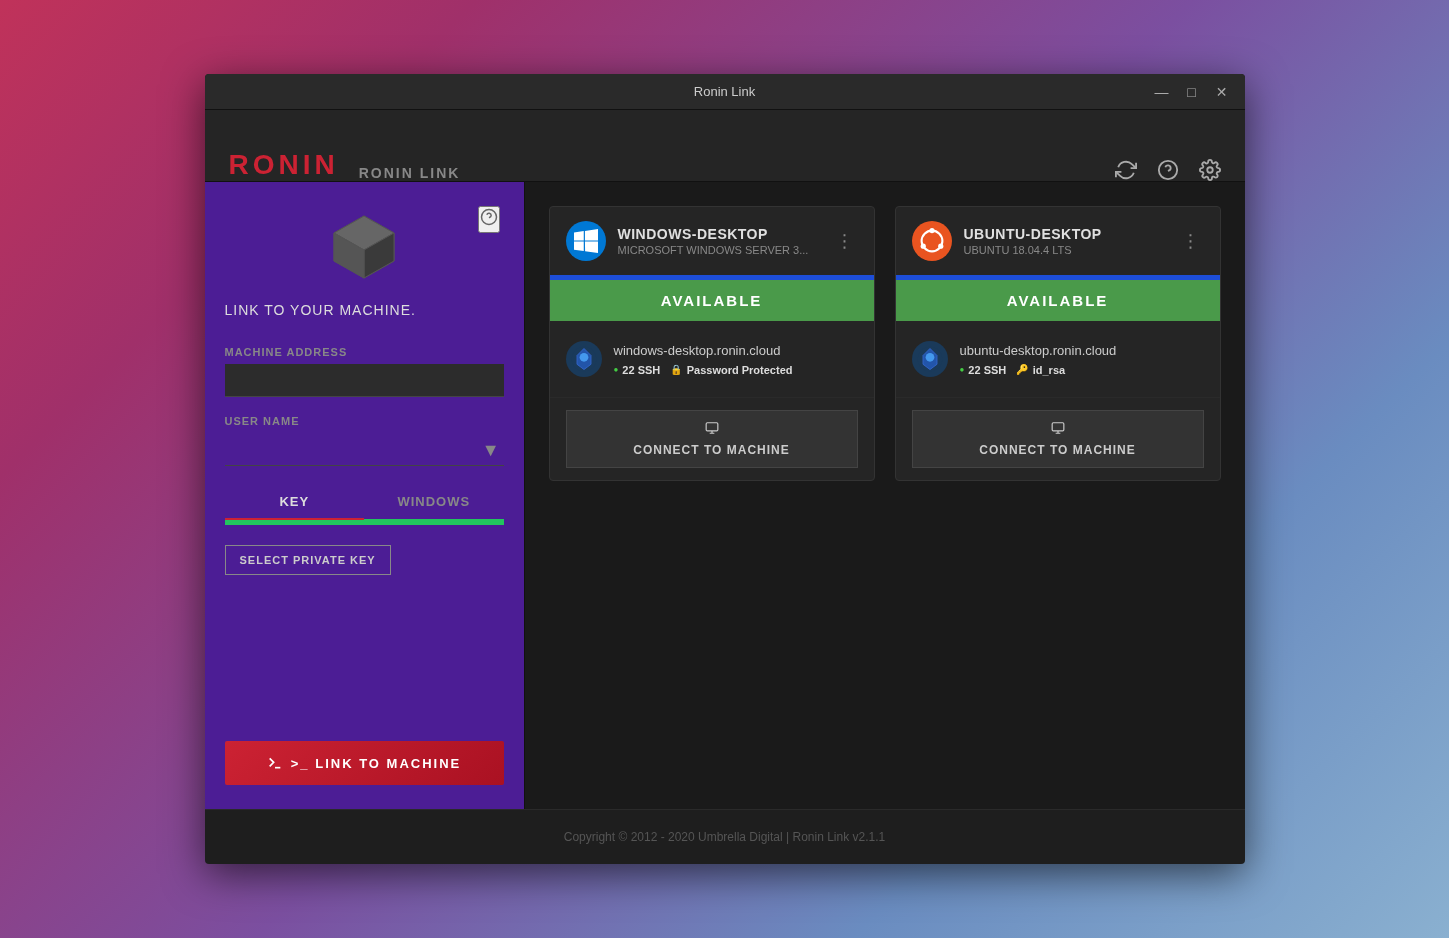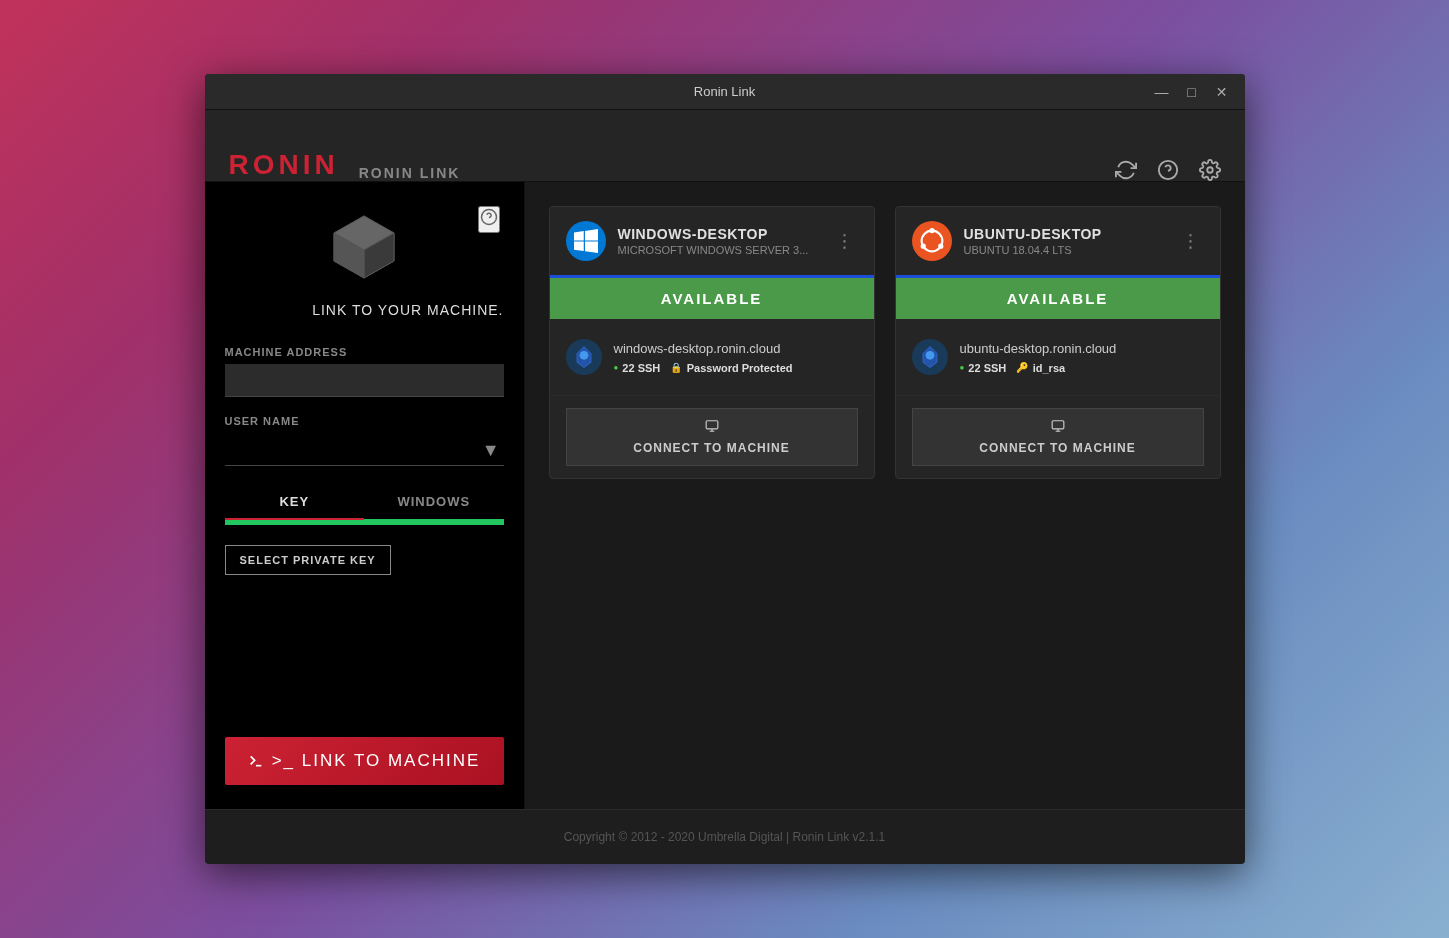--- a/index.html
+++ b/index.html
@@ -104,26 +104,26 @@
     
     .app-body {
       flex: 1;
       display: flex;
       overflow: hidden;
     }
 
     
     .left-panel {
       width: 320px;
-      background: #000000;
+      background: #4c1d95;
       border-right: 1px solid #111;
       padding: 24px 20px;
       display: flex;
       flex-direction: column;
-      align-items: flex-end;
+      align-items: flex-start;
       flex-shrink: 0;
     }
     .machine-icon-area {
       width: 100%;
       display: flex;
       justify-content: center;
       align-items: center;
       position: relative;
       margin-bottom: 16px;
     }
@@ -235,23 +235,23 @@
       cursor: pointer;
       font-weight: 600;
     }
 
     .link-machine-btn {
       width: 100%;
       background: linear-gradient(135deg, #cc2233, #aa1122);
       border: none;
       color: #fff;
       padding: 14px 0;
-      font-size: 17px;
+      font-size: 13px;
       letter-spacing: 2px;
-      font-weight: 400;
+      font-weight: 700;
       cursor: pointer;
       margin-top: auto;
       display: flex;
       align-items: center;
       justify-content: center;
       gap: 8px;
       border-radius: 2px;
     }
 
     
@@ -272,21 +272,21 @@
       background: #252525;
       border-radius: 4px;
       overflow: hidden;
       border: 1px solid #333;
     }
     .card-header {
       padding: 14px 16px;
       display: flex;
       align-items: center;
       gap: 12px;
-      border-bottom: 3px solid #1d4ed8;
+      border-bottom: 5px solid #1d4ed8;
     }
     .card-os-icon {
       width: 40px;
       height: 40px;
       border-radius: 50%;
       display: flex;
       align-items: center;
       justify-content: center;
       font-size: 22px;
       flex-shrink: 0;

